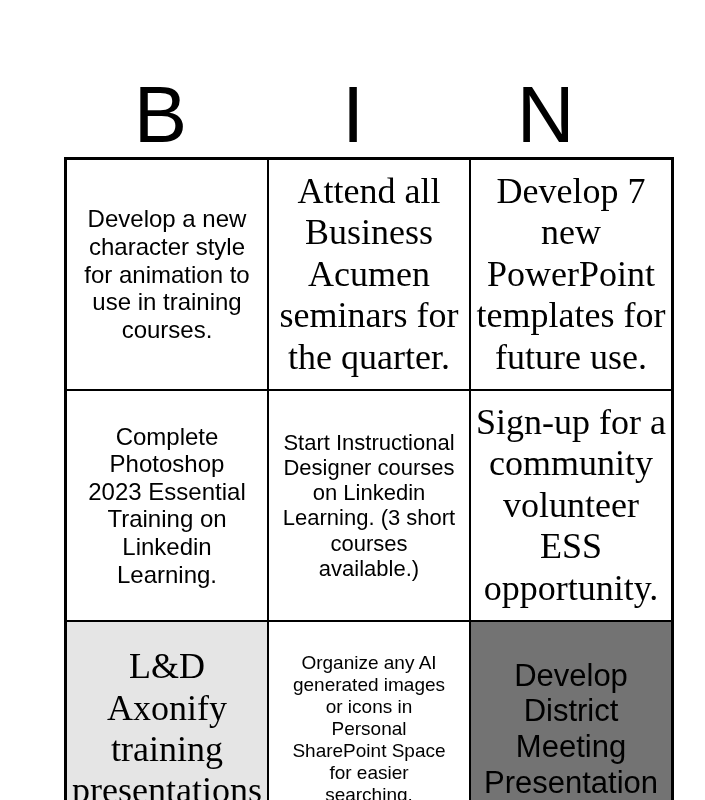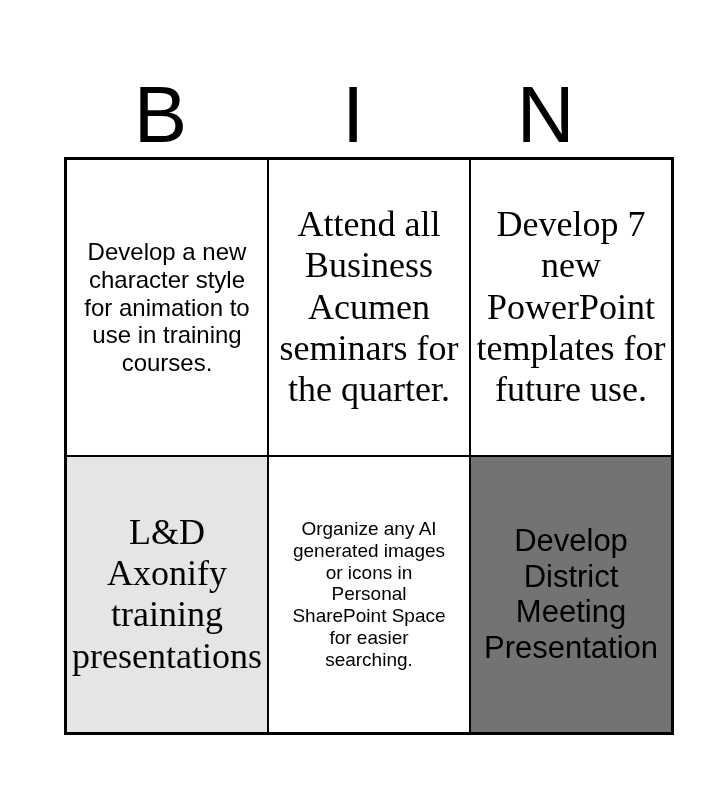--- a/index.html
+++ b/index.html
@@ -83,20 +83,39 @@
 Acumen
 seminars for
 the quarter.</td>
         <td class="fs28">Develop 7
 new
 PowerPoint
 templates for
 future use.</td>
       </tr>
       <tr>
+        <td class="fs24">Complete
+Photoshop
+2023 Essential
+Training on
+Linkedin
+Learning.</td>
+        <td class="fs22">Start Instructional
+Designer courses
+on Linkedin
+Learning. (3 short
+courses
+available.)</td>
+        <td class="fs28">Sign-up for a
+community
+volunteer
+ESS
+opportunity.</td>
+      </tr>
+      <tr>
         <td class="fs28" style="background: #e5e5e5;">L&amp;D Axonify
 training
 presentations</td>
         <td class="fs19">Organize any AI
 generated images
 or icons in
 Personal
 SharePoint Space
 for easier
 searching.</td>

